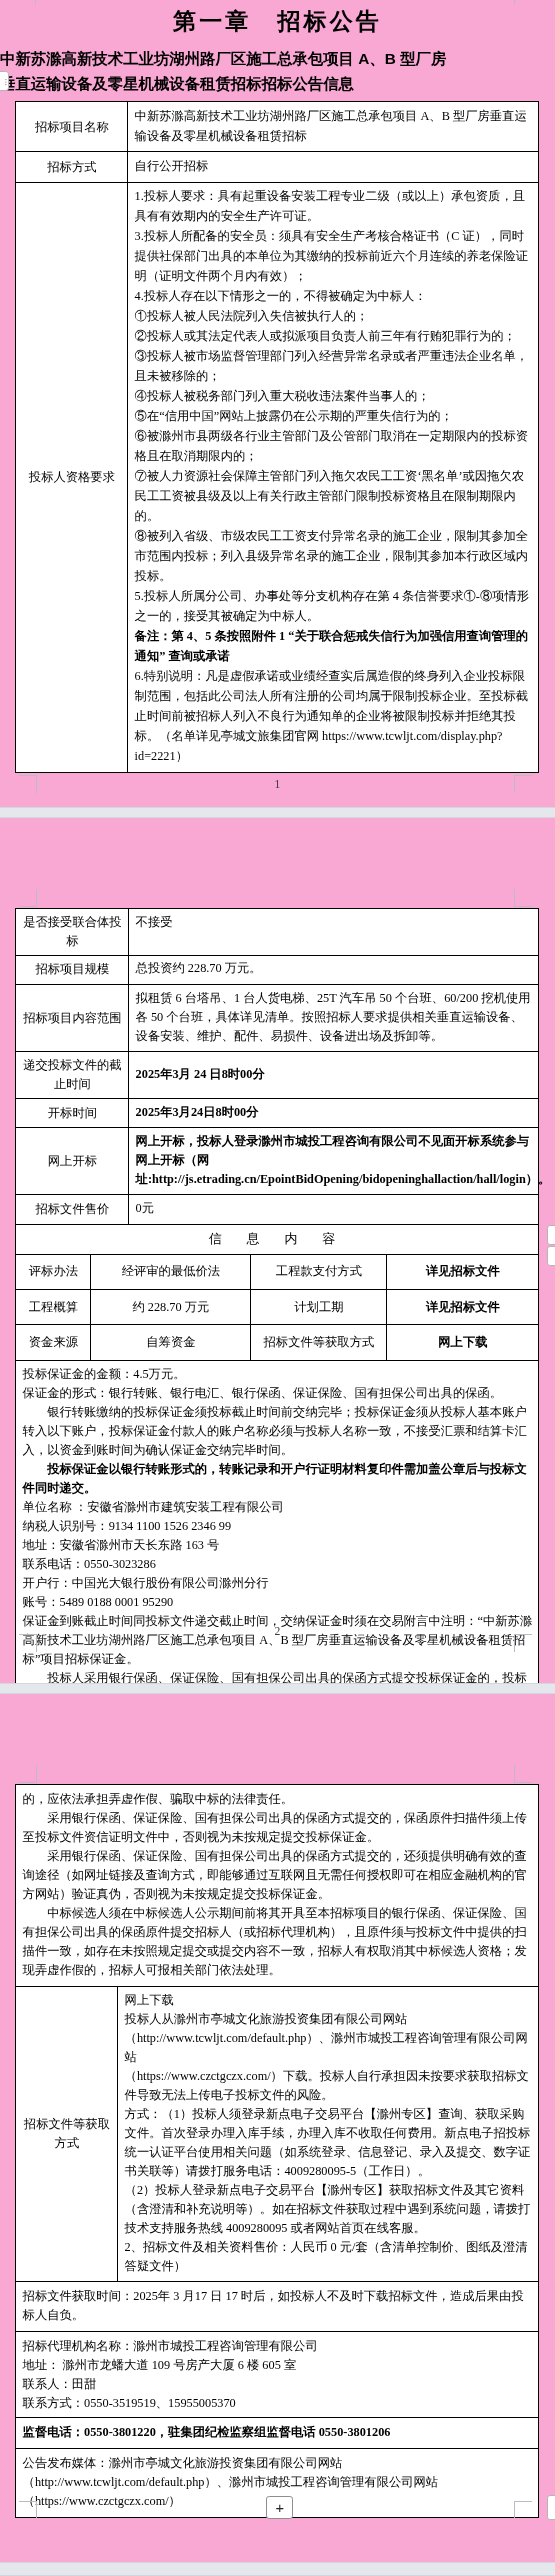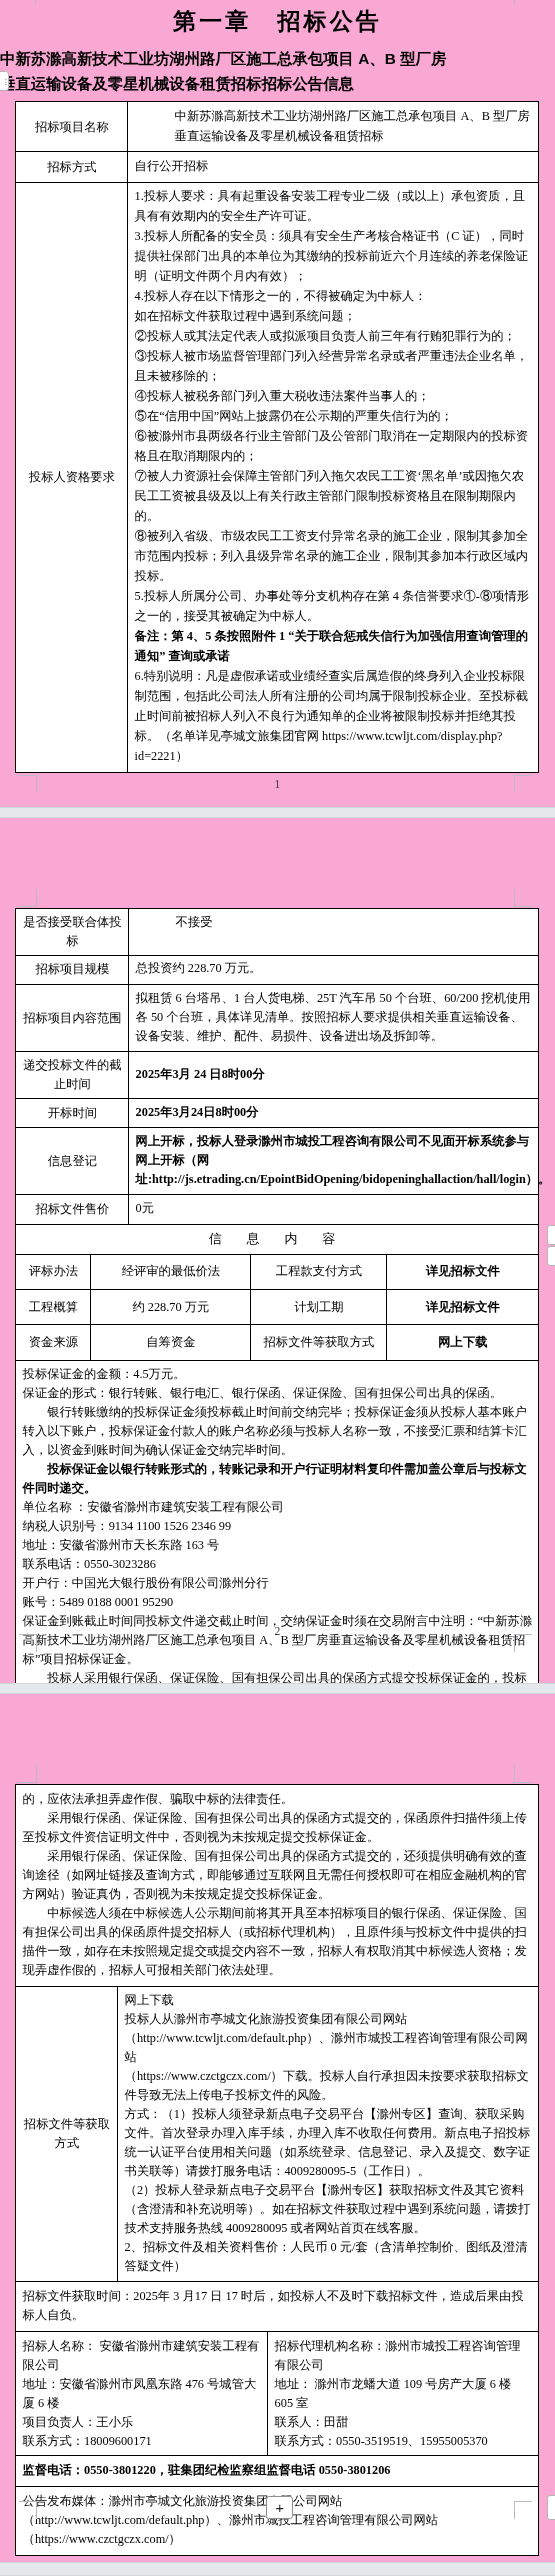--- a/index.html
+++ b/index.html
@@ -19,21 +19,21 @@
   .band3{height:14px;}
 
   
   .chapter{margin-top:6.2px;text-align:center;font-size:23px;font-weight:bold;letter-spacing:3.1px;font-family:"Liberation Serif",serif;}
   .ptitle{margin-top:9.2px;font-size:15.4px;font-weight:bold;line-height:25px;white-space:pre-line;font-family:"Liberation Sans",sans-serif;}
 
   
   .tbl{margin:4.6px 0 0 15.4px;width:524px;border:1.5px solid #000;box-sizing:border-box;background:#fff;}
   .p2tbl,.p3tbl{margin-top:90px;}
   .row{display:flex;border-top:0.8px solid #000;}
-  .row:first-child{border-top:none;gap:40px;}
+  .row:first-child{border-top:none;}
   .lbl{flex:none;border-right:0.8px solid #000;display:flex;align-items:center;justify-content:center;
        text-align:center;font-size:12.3px;padding:3.9px 1.5px;box-sizing:border-box;line-height:19px;}
   #page1 .lbl{width:112px;line-height:20px;}
   #page2 .lbl{width:113px;}
   #page3 .lblN{width:102px;}
   .cnt{flex:1;padding:3.9px 6.2px 5.4px 6.2px;font-size:12.3px;line-height:19px;min-width:0;}
   #page1 .cnt{line-height:20px;}
   .cnt .para{margin:0;}
   .b{font-weight:bold;}
   .ind{text-indent:2em;}
@@ -94,21 +94,21 @@
         <div class="cnt">
             <div class="para">自行公开招标</div>
           </div>
       </div>
       <div class="row">
         <div class="lbl">投标人资格要求</div>
         <div class="cnt">
             <div class="para">1.投标人要求：具有起重设备安装工程专业二级（或以上）承包资质，且具有有效期内的安全生产许可证。</div>
             <div class="para">3.投标人所配备的安全员：须具有安全生产考核合格证书（C 证），同时提供社保部门出具的本单位为其缴纳的投标前近六个月连续的养老保险证明（证明文件两个月内有效）；</div>
             <div class="para">4.投标人存在以下情形之一的，不得被确定为中标人：</div>
-            <div class="para">如在招标文件获取过程中遇到系统问题；</div>
+            <div class="para">①投标人被人民法院列入失信被执行人的；</div>
             <div class="para">②投标人或其法定代表人或拟派项目负责人前三年有行贿犯罪行为的；</div>
             <div class="para">③投标人被市场监督管理部门列入经营异常名录或者严重违法企业名单，且未被移除的；</div>
             <div class="para">④投标人被税务部门列入重大税收违法案件当事人的；</div>
             <div class="para">⑤在“信用中国”网站上披露仍在公示期的严重失信行为的；</div>
             <div class="para">⑥被滁州市县两级各行业主管部门及公管部门取消在一定期限内的投标资格且在取消期限内的；</div>
             <div class="para">⑦被人力资源社会保障主管部门列入拖欠农民工工资‘黑名单’或因拖欠农民工工资被县级及以上有关行政主管部门限制投标资格且在限制期限内的。</div>
             <div class="para">⑧被列入省级、市级农民工工资支付异常名录的施工企业，限制其参加全市范围内投标；列入县级异常名录的施工企业，限制其参加本行政区域内投标。</div>
             <div class="para">5.投标人所属分公司、办事处等分支机构存在第 4 条信誉要求①-⑧项情形之一的，接受其被确定为中标人。</div>
             <div class="para b">备注：第 4、5 条按照附件 1 “关于联合惩戒失信行为加强信用查询管理的通知” 查询或承诺</div>
             <div class="para">6.特别说明：凡是虚假承诺或业绩经查实后属造假的终身列入企业投标限制范围，包括此公司法人所有注册的公司均属于限制投标企业。至投标截止时间前被招标人列入不良行为通知单的企业将被限制投标并拒绝其投标。（名单详见亭城文旅集团官网 https://www.tcwljt.com/display.php?id=2221）</div>
@@ -153,21 +153,21 @@
             <div class="para b">2025年3月 24 日8时00分</div>
           </div>
       </div>
       <div class="row">
         <div class="lbl">开标时间</div>
         <div class="cnt vcenter">
             <div class="para b">2025年3月24日8时00分</div>
           </div>
       </div>
       <div class="row">
-        <div class="lbl">信息登记</div>
+        <div class="lbl">网上开标</div>
         <div class="cnt vcenter">
             <div class="para b">网上开标，投标人登录滁州市城投工程咨询有限公司不见面开标系统参与网上开标（网址:http://js.etrading.cn/EpointBidOpening/bidopeninghallaction/hall/login）。</div>
           </div>
       </div>
       <div class="row">
         <div class="lbl">招标文件售价</div>
         <div class="cnt vcenter">
             <div class="para">0元</div>
           </div>
       </div>
@@ -243,26 +243,20 @@
             <div class="para">（2）投标人登录新点电子交易平台【滁州专区】获取招标文件及其它资料（含澄清和补充说明等）。如在招标文件获取过程中遇到系统问题，请拨打技术支持服务热线 4009280095 或者网站首页在线客服。</div>
             <div class="para">2、招标文件及相关资料售价：人民币 0 元/套（含清单控制价、图纸及澄清答疑文件）</div>
           </div>
       </div>
       <div class="row">
         <div class="fullcell">
             <div class="para">招标文件获取时间：2025年 3 月17 日 17 时后，如投标人不及时下载招标文件，造成后果由投标人自负。</div>
           </div>
       </div>
       <div class="row">
-        <div class="half halfL">
-            <div class="para">招标人名称： 安徽省滁州市建筑安装工程有限公司</div>
-            <div class="para">地址：安徽省滁州市凤凰东路 476 号城管大厦 6 楼</div>
-            <div class="para">项目负责人：王小乐</div>
-            <div class="para">联系方式：18009600171</div>
-          </div>
         <div class="half halfR">
             <div class="para">招标代理机构名称：滁州市城投工程咨询管理有限公司</div>
             <div class="para">地址： 滁州市龙蟠大道 109 号房产大厦 6 楼 605 室</div>
             <div class="para">联系人：田甜</div>
             <div class="para">联系方式：0550-3519519、15955005370</div>
           </div>
       </div>
       <div class="row">
         <div class="fullcell b">
             <div class="para">监督电话：0550-3801220，驻集团纪检监察组监督电话 0550-3801206</div>

